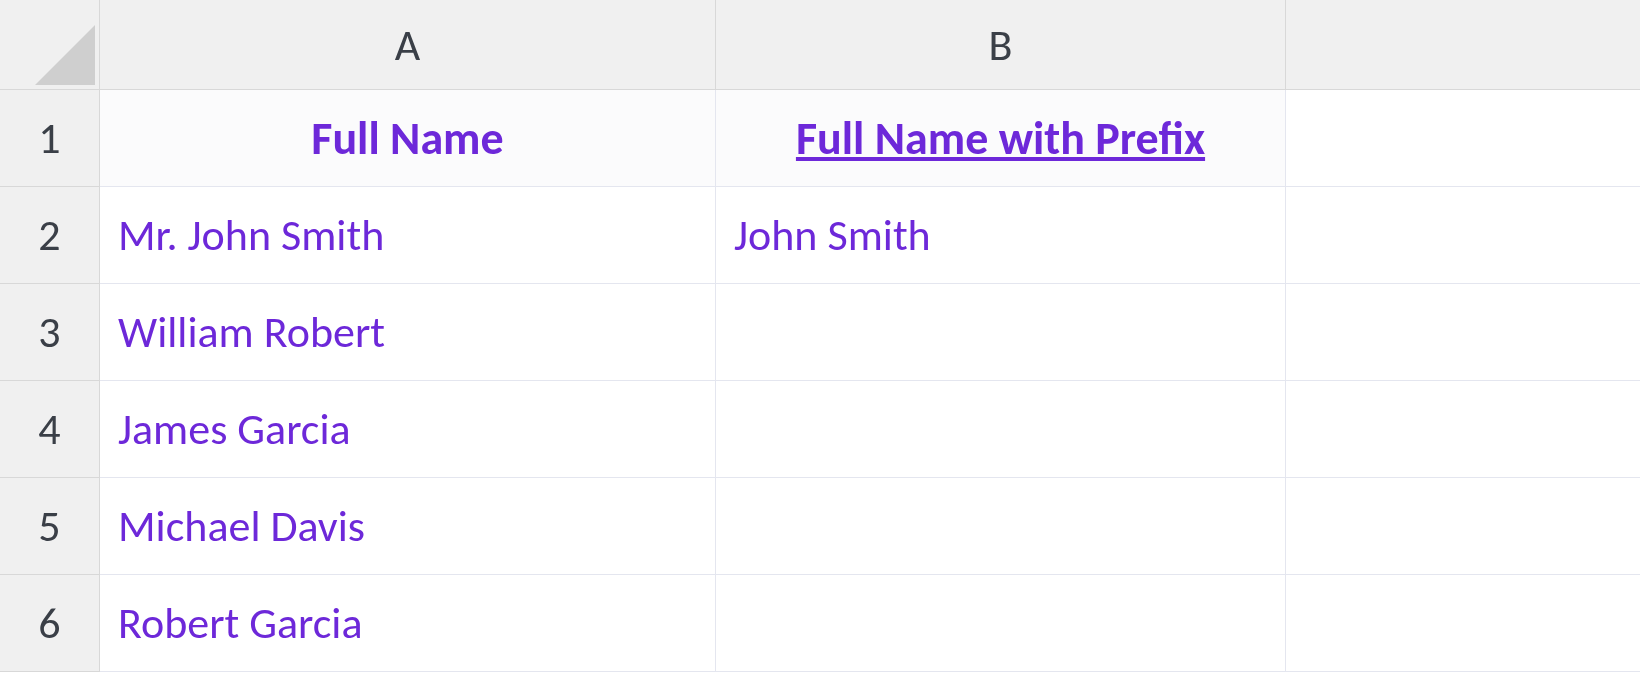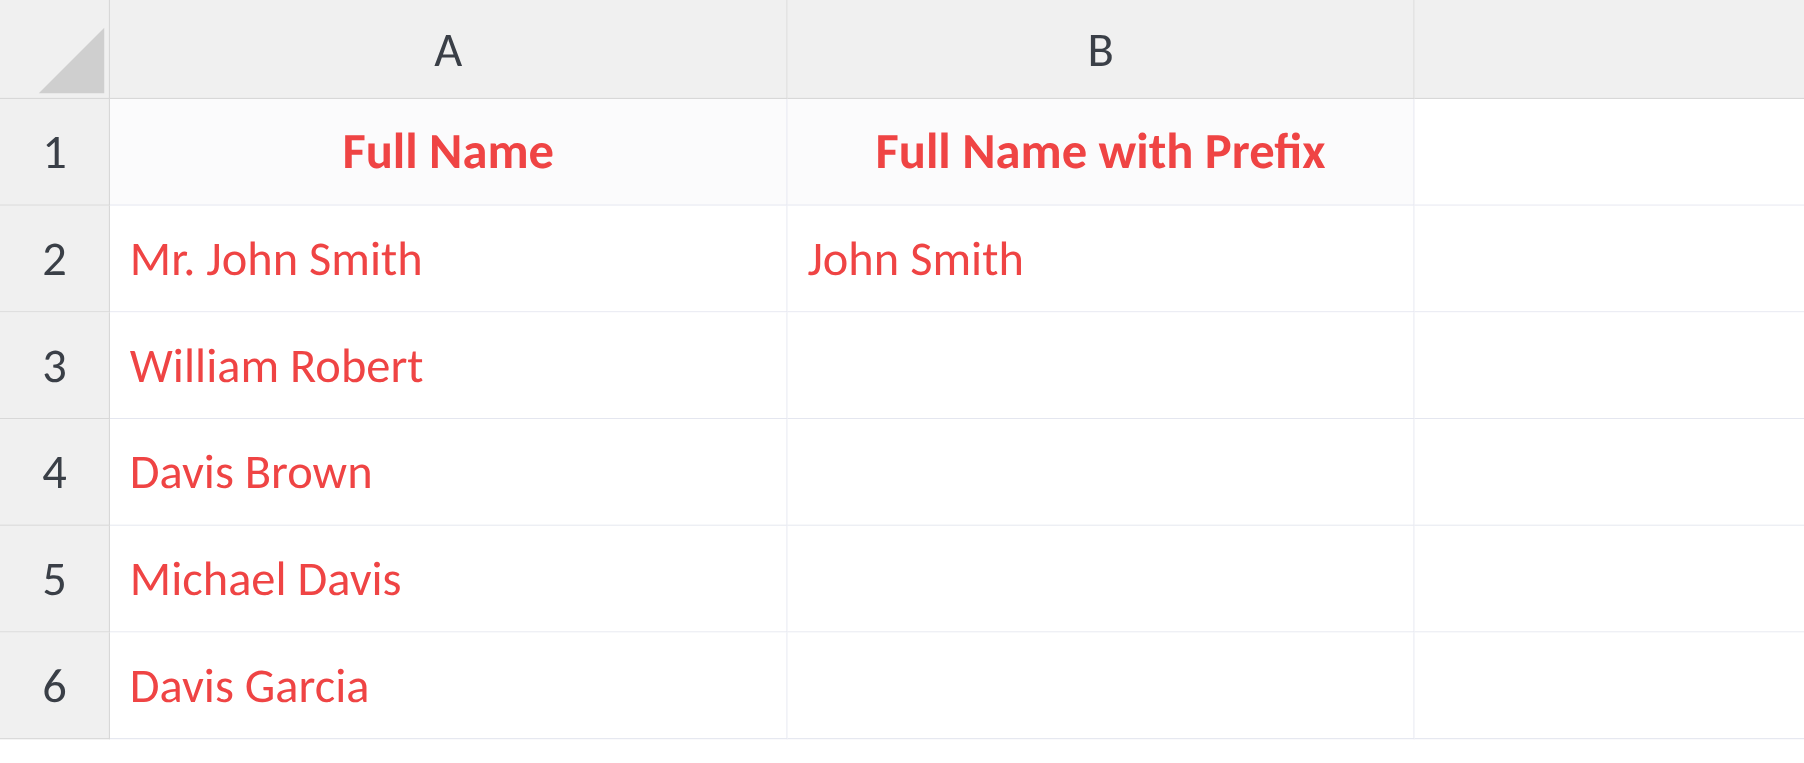--- a/index.html
+++ b/index.html
@@ -46,38 +46,39 @@
     display: flex;
     align-items: center;
     justify-content: center;
     font-size: 44px;
     border-right: 1px solid #d8d8d8;
     border-bottom: 1px solid #d8d8d8;
     user-select: none;
   }
   .cell {
     background: #ffffff;
-    color: #ef4444;
+    color: #6d28d9;
     font-size: 44px;
     padding: 0 18px;
     display: flex;
     align-items: center;
     border-right: 1px solid #e4e6ef;
     border-bottom: 1px solid #e4e6ef;
     white-space: nowrap;
     overflow: hidden;
   }
   .cell.header-cell {
     background: #fbfbfc;
     font-weight: 700;
     justify-content: center;
     font-size: 46px;
   }
   .cell.header-cell.nobold {
     font-weight: 600;
+    text-decoration: underline;
   }
   .blank-col {
     background: #ffffff;
     border-bottom: 1px solid #e4e6ef;
   }
   .blank-col.top {
     background: #f0f0f0;
     border-bottom: 1px solid #d8d8d8;
   }
 </style>
@@ -104,27 +105,27 @@
   <div class="cell">Mr. John Smith</div>
   <div class="cell">John Smith</div>
   <div class="blank-col"></div>
 
   <div class="rowhdr">3</div>
   <div class="cell">William Robert</div>
   <div class="cell"></div>
   <div class="blank-col"></div>
 
   <div class="rowhdr">4</div>
-  <div class="cell">Davis Brown</div>
+  <div class="cell">James Garcia</div>
   <div class="cell"></div>
   <div class="blank-col"></div>
 
   <div class="rowhdr">5</div>
   <div class="cell">Michael Davis</div>
   <div class="cell"></div>
   <div class="blank-col"></div>
 
   <div class="rowhdr">6</div>
-  <div class="cell">Davis Garcia</div>
+  <div class="cell">Robert Garcia</div>
   <div class="cell"></div>
   <div class="blank-col"></div>
 
 </div>
 
 </body></html>

